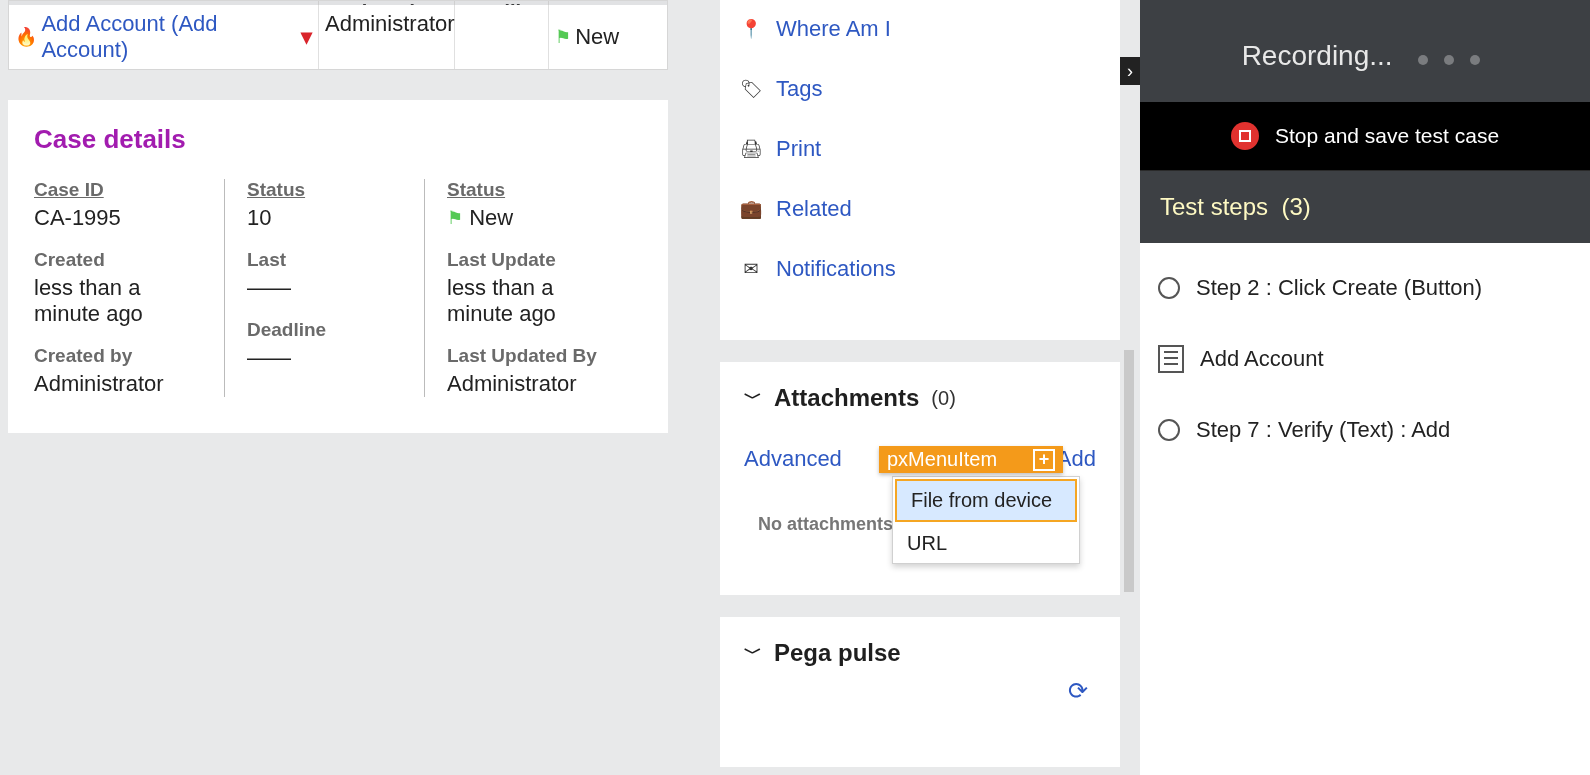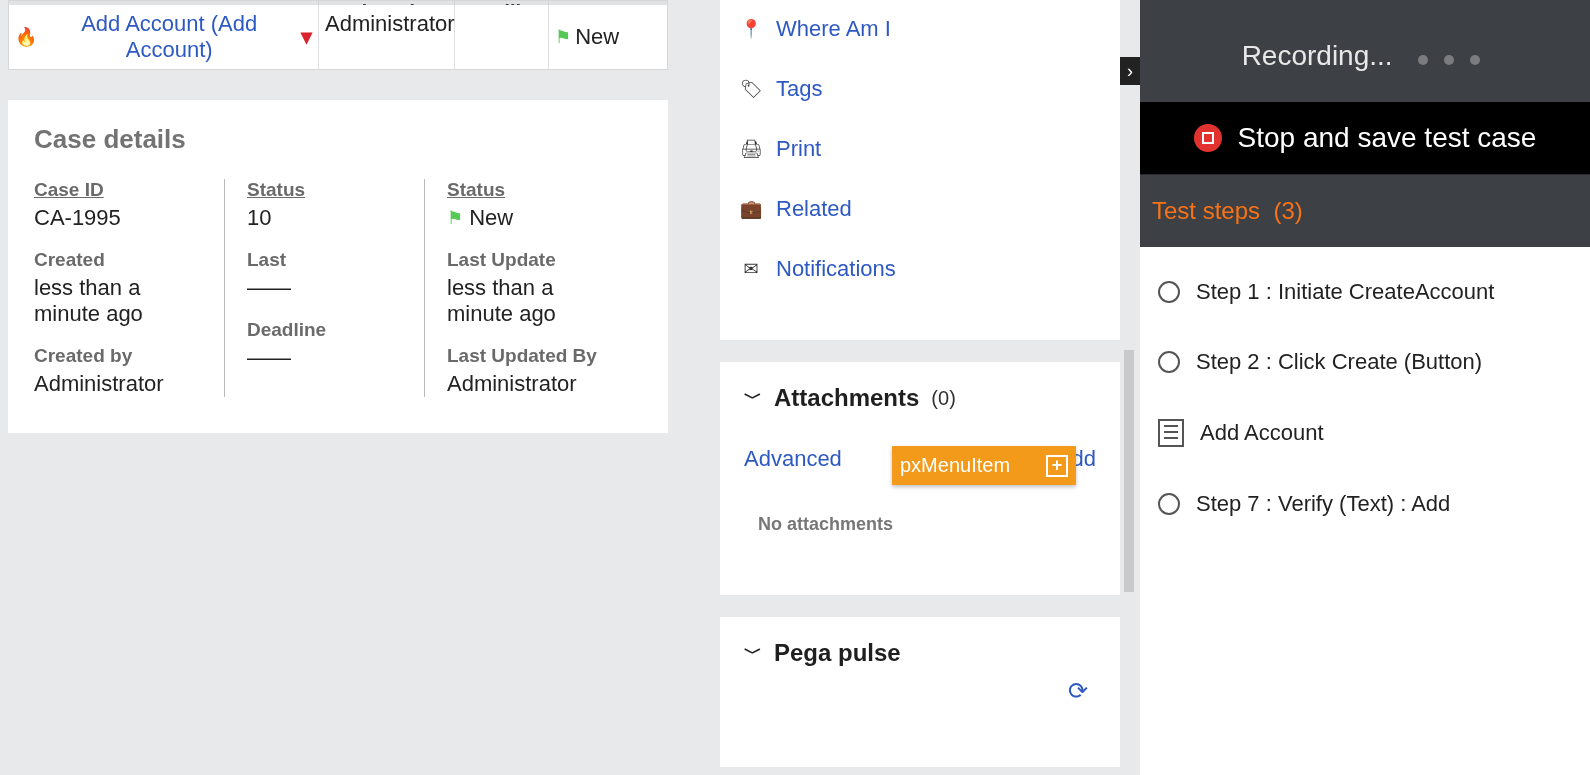--- a/index.html
+++ b/index.html
@@ -14,26 +14,26 @@
   .assign-head .c2 { width: 136px; }
   .assign-head .c3 { width: 94px; }
   .assign-head .c4 { width: 80px; border-right: none; }
   .assign-row { display: flex; font-size: 22px; color: #222; }
   .assign-row div { padding: 6px 6px; border-right: 1px solid #e0e0e0; }
   .assign-row .c1 { width: 310px; display: flex; align-items: center; gap: 4px; }
   .assign-row .c2 { width: 136px; }
   .assign-row .c3 { width: 94px; }
   .assign-row .c4 { width: 80px; border-right: none; display: flex; align-items: center; gap: 4px; }
   .fire { color: #111; font-size: 18px; }
-  .assign-link { color: #2e58c2; text-align: center; }
+  .assign-link { color: #2e58c2; }
   .flag-red { color: #d9242b; font-weight: bold; }
   .flag-green { color: #55c955; font-size: 18px; }
 
   .card { background: #fff; margin-top: 30px; padding: 24px 26px 36px; }
-  .card h2 { font-size: 26px; color: #737373; margin-bottom: 24px; }
+  .card h2 { font-size: 26px; color: #a21caf; margin-bottom: 24px; }
   .details-grid { display: flex; }
   .dcol { padding-right: 22px; }
   .dcol.sep { border-left: 1px solid #bbb; padding-left: 22px; }
   .dcol .lbl { color: #6a6a6a; font-size: 19px; font-weight: bold; margin-top: 18px; }
   .dcol .lbl:first-child { margin-top: 0; text-decoration: underline; }
   .dcol .val { color: #222; font-size: 22px; margin-top: 4px; }
   .val.flag { display: flex; align-items: center; gap: 6px; }
 
   
   .col-mid { position: absolute; left: 720px; top: 0; width: 400px; }
@@ -42,36 +42,36 @@
   .nav-item .ic { width: 22px; text-align: center; color: #333; font-size: 18px; }
   .card-sec { background: #fff; margin-top: 22px; padding: 22px 24px 60px; position: relative; }
   .sec-head { display: flex; align-items: center; gap: 12px; font-size: 24px; font-weight: bold; color: #1f1f1f; }
   .chev { font-size: 18px; }
   .count { font-weight: normal; font-size: 20px; color: #333; }
   .attach-actions { display: flex; justify-content: space-between; margin-top: 34px; font-size: 22px; }
   .attach-actions a { color: #2e58c2; text-decoration: none; }
   .no-attach { color: #777; font-weight: bold; font-size: 18px; margin-top: 42px; padding-left: 14px; }
 
   
-  .tooltip { position: absolute; left: 172px; top: 84px; background: #f49a1a; color: #fff; font-size: 20px; padding: 8px 8px; display: flex; align-items: center; gap: 36px; box-shadow: 0 2px 4px rgba(0,0,0,.25); z-index: 6; }
+  .tooltip { position: absolute; left: 159px; top: 84px; background: #f49a1a; color: #fff; font-size: 20px; padding: 2px 8px; display: flex; align-items: center; gap: 36px; box-shadow: 0 2px 4px rgba(0,0,0,.25); z-index: 6; }
   .tooltip .plus { width: 22px; height: 22px; border: 2px solid #fff; display: flex; align-items: center; justify-content: center; font-size: 18px; font-weight: bold; }
   .dd { position: absolute; left: 172px; top: 114px; width: 188px; background: #fff; border: 1px solid #d0d0d0; box-shadow: 0 3px 6px rgba(0,0,0,.18); z-index: 5; }
   .dd-item { padding: 8px 14px; font-size: 20px; color: #222; cursor: pointer; }
   .dd-item.hl { background: #d7e9ff; border: 2px solid #f5a623; margin: 2px; }
 
   
   .panel { position: absolute; right: 0; top: 0; width: 450px; height: 775px; background: #3d4044; color: #e8e8e8; display: flex; flex-direction: column; }
   .panel-toggle { position: absolute; left: -20px; top: 57px; width: 20px; height: 28px; background: #222; color: #fff; display: flex; align-items: center; justify-content: center; font-size: 18px; cursor: pointer; }
   .recording { text-align: center; padding: 40px 0 30px; font-size: 28px; color: #e8e8e8; }
   .dots { display: inline-block; margin-left: 10px; }
   .dots span { display: inline-block; width: 10px; height: 10px; background: #7a7c7f; border-radius: 50%; margin: 0 8px; }
-  .stop-bar { background: #000; padding: 20px 8px; display: flex; align-items: center; justify-content: center; gap: 16px; font-size: 28px; color: #fff; cursor: pointer; text-align: center; }
+  .stop-bar { background: #000; padding: 20px 8px; display: flex; align-items: center; justify-content: center; gap: 16px; font-size: 21px; color: #fff; cursor: pointer; text-align: center; }
   .stop-icon { width: 28px; height: 28px; background: #e1322f; border-radius: 50%; display: flex; align-items: center; justify-content: center; }
   .stop-icon span { width: 12px; height: 12px; border: 2px solid #fff; }
-  .steps-head { padding: 22px 12px; font-size: 24px; color: #f97316; border-top: 1px solid #2a2a2a; }
+  .steps-head { padding: 22px 20px; font-size: 24px; color: #fef9c3; border-top: 1px solid #2a2a2a; }
   .steps-list { background: #fff; color: #222; flex: 1; padding: 10px 0; }
   .step { display: flex; align-items: center; gap: 16px; padding: 22px 18px; font-size: 22px; }
   .step .circ { width: 22px; height: 22px; border: 2px solid #555; border-radius: 50%; flex-shrink: 0; }
   .step .form-ic { width: 26px; height: 28px; border: 2px solid #555; flex-shrink: 0; position: relative; }
   .step .form-ic::before { content: ""; position: absolute; left: 4px; top: 4px; right: 4px; height: 2px; background: #555; box-shadow: 0 6px 0 #555, 0 12px 0 #555; }
   .scroll-edge { position: absolute; right: 456px; top: 350px; width: 10px; height: 242px; background: #c9c9c9; }
   .refresh-ic { position: absolute; right: 32px; top: 60px; color: #2e58c2; font-size: 24px; }
 </style>
 </head>
 <body>
@@ -166,20 +166,24 @@
     <div class="attach-actions">
       <a href="#">Advanced</a>
       <a href="#">Add</a>
     </div>
     <div class="no-attach">No attachments</div>
 
     <div class="tooltip">
       <span>pxMenuItem</span>
       <span class="plus">+</span>
     </div>
+    <div class="dd">
+      <div class="dd-item hl">File from device</div>
+      <div class="dd-item">URL</div>
+    </div>
   </div>
 
   <div class="card-sec" style="padding-bottom:100px">
     <div class="sec-head">
       <span class="chev">﹀</span>
       <span>Pega pulse</span>
     </div>
     <span class="refresh-ic">⟳</span>
   </div>
 </div>
@@ -197,24 +201,20 @@
         <span></span>
       </span>
     <span>Stop and save test case</span>
   </div>
   <div class="steps-head">
     <span>Test steps</span>&nbsp;&nbsp;<span>(3)</span>
   </div>
   <div class="steps-list">
     <div class="step">
         <span class="circ"></span>
-        <span>Step 1 : Initiate CreateAccount</span>
-      </div>
-    <div class="step">
-        <span class="circ"></span>
         <span>Step 2 : Click Create (Button)</span>
       </div>
     <div class="step">
         <span class="form-ic"></span>
         <span>Add Account</span>
       </div>
     <div class="step">
         <span class="circ"></span>
         <span>Step 7 : Verify (Text) : Add</span>
       </div>

